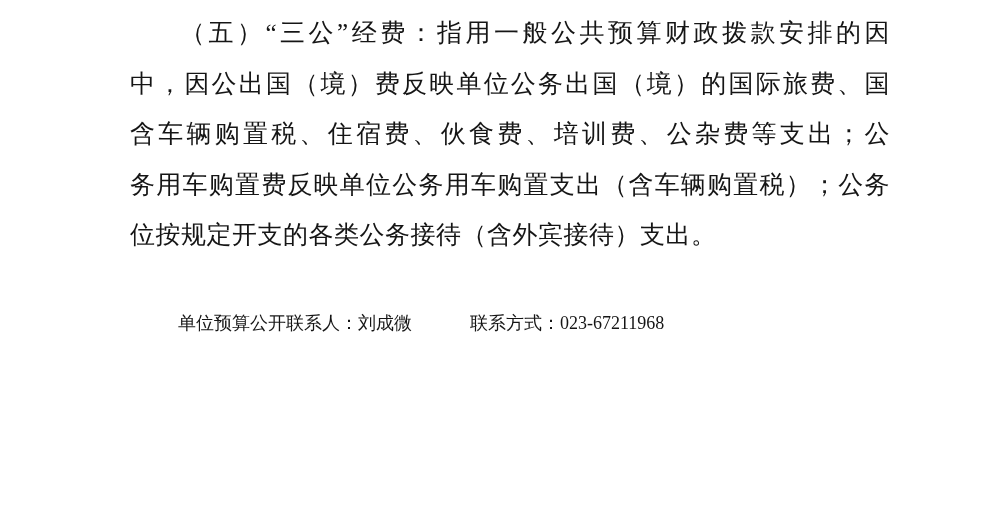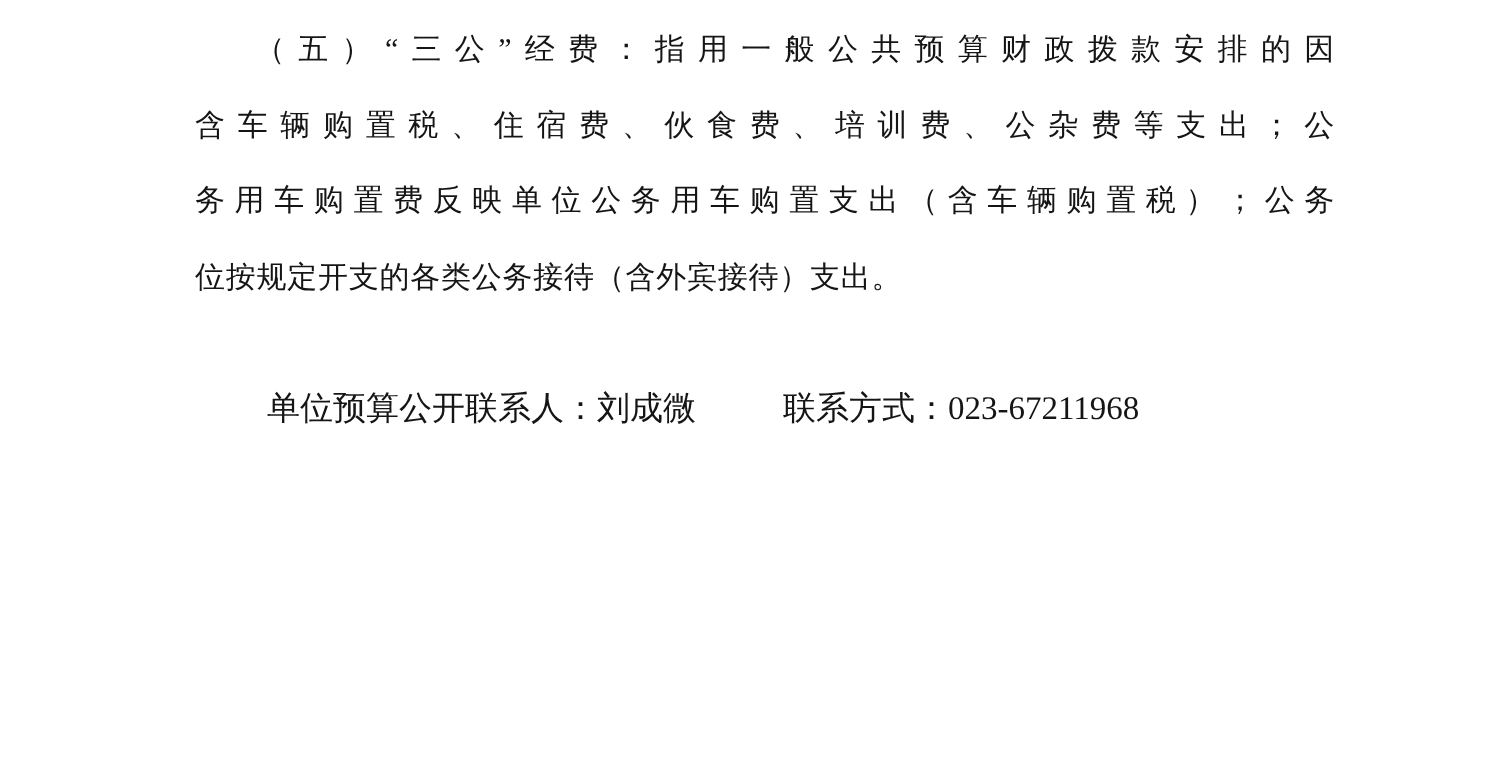--- a/index.html
+++ b/index.html
@@ -18,52 +18,53 @@
   }
   .text-block {
     position: absolute;
     left: 130px;
     top: 8px;
     width: 760px;
   }
   .line {
     height: 50.5px;
     line-height: 50.5px;
-    font-size: 20px;
+    font-size: 25px;
     text-align: justify;
     text-align-last: justify;
     overflow: hidden;
     letter-spacing: 0.5px;
   }
   .line.first {
     text-indent: 2em;
   }
   .line.last {
     text-align: center;
     text-align-last: left;
   }
   .contact-line {
     margin-top: 37px;
     margin-left: 48px;
     height: 50px;
     line-height: 50px;
-    font-size: 22px;
+    font-size: 18px;
     white-space: nowrap;
     overflow: hidden;
   }
   .contact-line .phone-label {
     margin-left: 58px;
   }
 </style>
 </head>
 <body>
 
 <div class="page">
   <div class="text-block">
     <div class="line first">（五）“三公”经费：指用一般公共预算财政拨款安排的因</div>
+    <div class="line">中，因公出国（境）费反映单位公务出国（境）的国际旅费、国</div>
     <div class="line">含车辆购置税、住宿费、伙食费、培训费、公杂费等支出；公</div>
     <div class="line">务用车购置费反映单位公务用车购置支出（含车辆购置税）；公务</div>
     <div class="line last">位按规定开支的各类公务接待（含外宾接待）支出。</div>
 
     <div class="contact-line">
       <span class="contact-label">单位预算公开联系人：</span><span class="contact-name">刘成微</span><span class="phone-label">联系方式：</span><span class="phone-number">023-67211968</span>
     </div>
   </div>
 </div>
 

